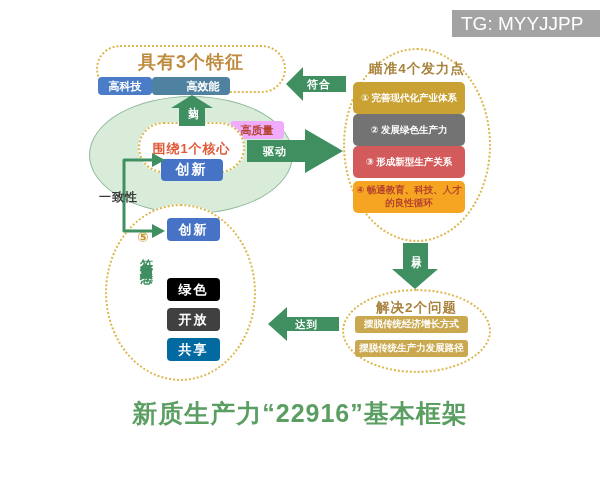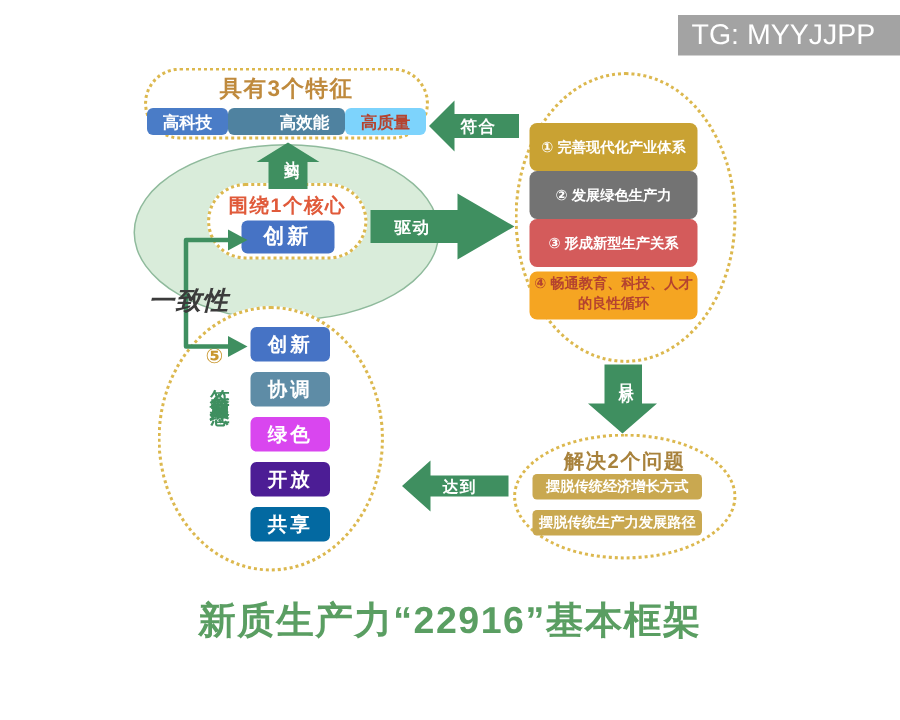--- a/index.html
+++ b/index.html
@@ -11,26 +11,26 @@
   
   .wm{background:#a3a3a3;color:#ffffff;font-family:"Liberation Sans",sans-serif;}
   .wm-top{left:452px;top:10px;width:148px;height:27px;line-height:27px;font-size:19px;padding-left:9px;box-sizing:border-box;}
   .wm-bottom{left:5px;top:443px;width:170px;height:30px;line-height:30px;font-size:19px;padding-left:9px;box-sizing:border-box;}
   
   .big-ellipse{left:89px;top:96px;width:204px;height:118px;border-radius:50%;
     background:#d9ecda;border:1.5px solid #8fba9c;box-sizing:border-box;}
   
   .dashed{border:2px dotted #dcb84e;background:#ffffff;box-sizing:border-box;}
   .features-box{left:96px;top:45px;width:190px;height:48px;border-radius:24px;}
-  .features-title{width:100%;text-align:center;margin-top:3px;font-size:15px;font-weight:bold;color:#bf8a3d;letter-spacing:1px;}
+  .features-title{width:100%;text-align:center;margin-top:3px;font-size:18px;font-weight:bold;color:#bf8a3d;letter-spacing:1px;}
   .features-row{display:flex;justify-content:center;gap:0;margin-top:3px;}
   .feature-chip{width:56px;height:18px;border-radius:4px;font-size:11px;font-weight:bold;
     display:flex;align-items:center;justify-content:center;}
   .core-box{left:138px;top:122px;width:107px;height:51px;border-radius:26px;}
-  .core-title{width:100%;text-align:center;margin-top:4px;font-size:13px;font-weight:bold;color:#e05a3a;letter-spacing:1px;}
+  .core-title{width:100%;text-align:center;margin-top:16px;font-size:13px;font-weight:bold;color:#e05a3a;letter-spacing:1px;}
   .core-chip{width:62px;height:22px;margin:1px auto 0;border-radius:4px;background:#4673c5;color:#fff;
     font-size:14px;font-weight:bold;display:flex;align-items:center;justify-content:center;letter-spacing:2px;}
   .focus-circle{left:343px;top:48px;width:148px;height:194px;border-radius:50%;}
   .focus-title{left:343px;top:60px;width:148px;text-align:center;font-size:13.5px;font-weight:bold;color:#a8823c;letter-spacing:1px;}
   .focus-item{left:353px;width:112px;border-radius:5px;font-weight:bold;font-size:9.5px;
     display:flex;align-items:center;justify-content:center;text-align:center;box-sizing:border-box;padding:16px 2px;}
   .focus-1{top:82px;height:23px;white-space:nowrap;}
   .focus-2{top:114px;height:23px;white-space:nowrap;}
   .focus-3{top:146px;height:23px;white-space:nowrap;}
   .focus-4{top:181px;height:30px;line-height:1.35;}
@@ -47,66 +47,66 @@
   .principle-chip{left:167px;width:53px;height:23px;border-radius:4px;color:#fff;font-size:13px;font-weight:bold;
     display:flex;align-items:center;justify-content:center;letter-spacing:2px;}
   .p-1{top:218px;}.p-2{top:248px;}.p-3{top:278px;}.p-4{top:308px;}.p-5{top:338px;}
   
   .arrow-label{color:#ffffff;font-weight:bold;}
   .lbl-reach-top{left:186px;top:99px;writing-mode:vertical-lr;text-orientation:upright;font-size:10px;letter-spacing:2px;}
   .lbl-conform{left:307px;top:77px;font-size:11px;letter-spacing:1px;}
   .lbl-drive{left:263px;top:144px;font-size:11px;letter-spacing:1px;}
   .lbl-goal{left:409px;top:248px;writing-mode:vertical-lr;text-orientation:upright;font-size:10px;letter-spacing:2px;}
   .lbl-reach-bottom{left:295px;top:318px;font-size:10.5px;letter-spacing:1px;}
-  .lbl-consistency{left:99px;top:189px;font-size:17px;font-weight:bold;color:#3b3b3b;letter-spacing:1px;font-style:italic;}
+  .lbl-consistency{left:99px;top:189px;font-size:12px;font-weight:bold;color:#3b3b3b;letter-spacing:1px;}
   
   .main-title{left:0;top:397px;width:600px;text-align:center;font-size:25px;font-weight:bold;color:#5a9e62;letter-spacing:1px;}
   svg.overlay{position:absolute;left:0;top:0;pointer-events:none;}
 </style>
 </head>
 <body>
 
 <div class="canvas">
 
   <div class="abs wm wm-top">TG: MYYJJPP</div>
 
   <div class="abs big-ellipse"></div>
 
   <div class="abs dashed features-box">
     <div class="features-title">具有3个特征</div>
     <div class="features-row">
       <div class="feature-chip" style="background-color: rgb(74, 124, 199); color: rgb(255, 255, 255);">高科技</div>
       <div class="feature-chip" style="background-color: rgb(79, 130, 160); color: rgb(255, 255, 255); padding-left: 24px;">高效能</div>
-      <div class="feature-chip" style="background-color: #7dd3fc; color: rgb(181, 67, 47);">高质量</div>
+      <div class="feature-chip" style="background-color: #f0abfc; color: rgb(181, 67, 47); margin-top: 44px;">高质量</div>
     </div>
   </div>
 
   <div class="abs dashed core-box">
     <div class="core-title">围绕1个核心</div>
     <div class="core-chip">创新</div>
   </div>
 
   <div class="abs dashed focus-circle"></div>
+  <div class="abs focus-title">瞄准4个发力点</div>
   <div class="abs focus-item focus-1" style="background-color: rgb(201, 162, 51); color: rgb(255, 255, 255);">① 完善现代化产业体系</div>
   <div class="abs focus-item focus-2" style="background-color: #737373; color: rgb(255, 255, 255);">② 发展绿色生产力</div>
   <div class="abs focus-item focus-3" style="background-color: rgb(212, 91, 91); color: rgb(255, 255, 255);">③ 形成新型生产关系</div>
   <div class="abs focus-item focus-4" style="background-color: rgb(245, 165, 34); color: rgb(181, 67, 47);">④ 畅通教育、科技、人才的良性循环</div>
 
   <div class="abs dashed problems-oval"></div>
   <div class="abs problems-title">解决2个问题</div>
   <div class="abs problem-item problem-1">摆脱传统经济增长方式</div>
   <div class="abs problem-item problem-2">摆脱传统生产力发展路径</div>
 
   <div class="abs dashed principles-circle"></div>
   <div class="abs principle-number">⑤</div>
   <div class="abs principles-vlabel">符合新发展理念</div>
   <div class="abs principle-chip p-1" style="background-color: rgb(70, 115, 197);">创新</div>
-  <div class="abs principle-chip p-2" style="background-color: rgb(94, 140, 166);">协调</div>
-  <div class="abs principle-chip p-3" style="background-color: #d946ef;">绿色</div>
-  <div class="abs principle-chip p-4" style="background-color: #4c1d95;">开放</div>
+  <div class="abs principle-chip p-3" style="background-color: #000000;">绿色</div>
+  <div class="abs principle-chip p-4" style="background-color: #404040;">开放</div>
   <div class="abs principle-chip p-5" style="background-color: #0369a1;">共享</div>
 
   <svg class="overlay" width="600" height="480" viewBox="0 0 600 480">
 
     <polygon fill="#3f8f60" points="192,95 213,108 205,108 205,126 179,126 179,108 171,108"></polygon>
 
     <polygon fill="#3f8f60" points="286,84 303,67 303,76 346,76 346,92 303,92 303,101"></polygon>
 
     <polygon fill="#3f8f60" points="247,140 305,140 305,129 343,151 305,173 305,162 247,162"></polygon>
 

